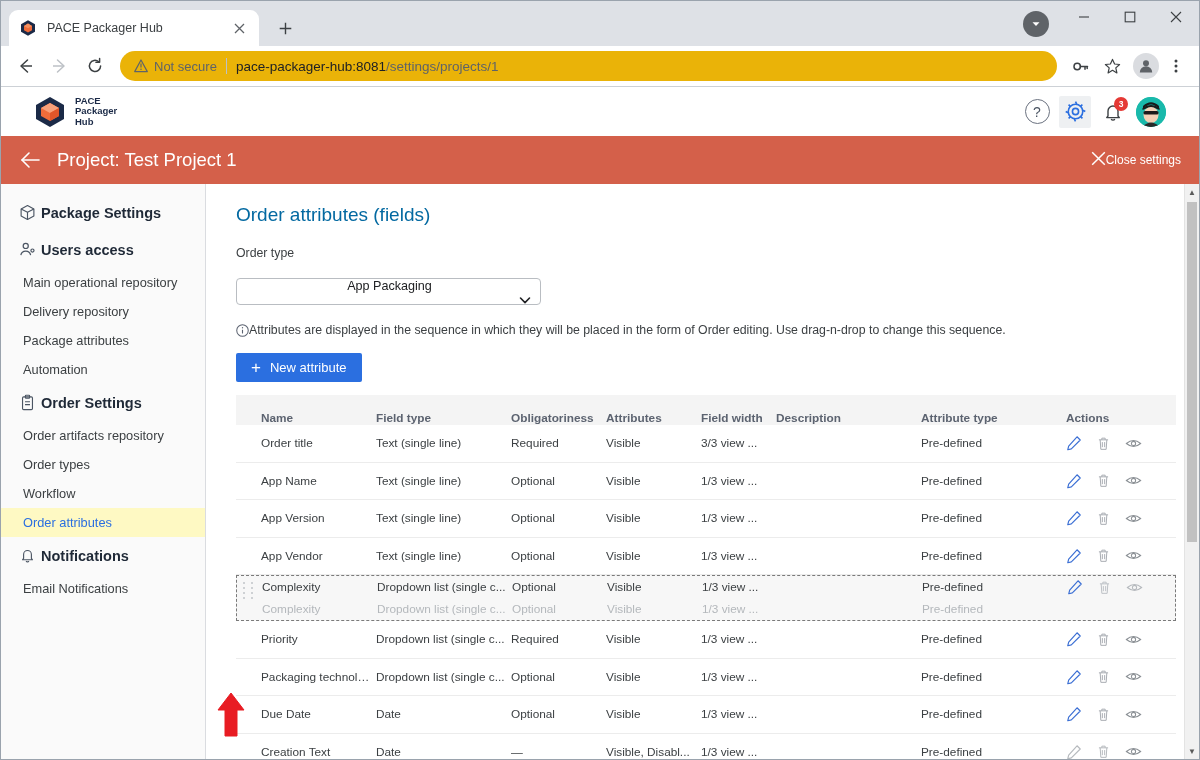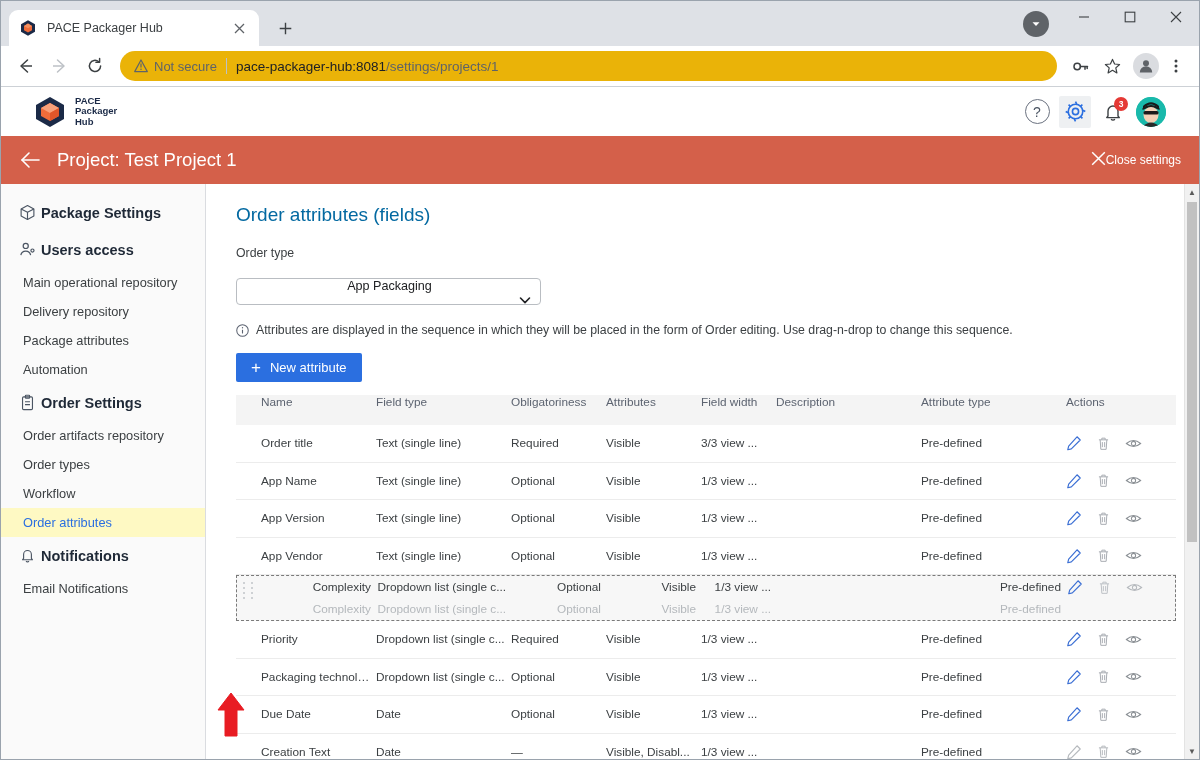--- a/index.html
+++ b/index.html
@@ -248,21 +248,21 @@
     border-radius: 4px;
     display: flex; align-items: center;
     padding: 0 8px 0 10px;
     font-size: 12.6px; color: #202124;
     background: #fff;
     margin-bottom: 18px;
     flex-direction: column;
   }
   .select-caret { margin-left: auto; color: #202124; }
   .info-line {
-    display: flex; align-items: flex-start; gap: 7px;
+    display: flex; align-items: flex-start; gap: 0;
     font-size: 12.3px; color: #3c4043;
     margin-bottom: 13px;
   }
   .info-ico { color: #5b6270; flex: 0 0 auto; margin-top: 1px; }
   .new-attr-btn {
     display: inline-flex; align-items: center;
     gap: 9px;
     height: 29px;
     background: #2b6fe0;
     color: #fff;
@@ -272,22 +272,23 @@
     margin-bottom: 13px;
   }
   .plus { font-size: 17px; font-weight: 300; line-height: 1; }
 
   
   .tbl { width: 940px; font-size: 11.8px; }
   .tbl-head {
     display: flex;
     background: #f4f4f4;
     height: 30px;
-    align-items: flex-start;
+    align-items: flex-end;
     color: #5c6370;
+    font-weight: bold;
   }
   .tbl-row {
     display: flex;
     height: 37.5px;
     align-items: center;
     border-bottom: 1px solid #ececec;
     color: #3c4043;
     position: relative;
   }
   .c-name   { width: 140px; flex: 0 0 140px; padding-left: 25px; }
@@ -302,21 +303,20 @@
   .act-ico { display: flex; align-items: center; }
   .act-edit { color: #3b6fd4; }
   .act-del  { color: #a9adb3; }
   .act-eye  { color: #8c9196; }
 
   
   .drag-wrap {
     position: relative;
     border: 1px dashed #7a7a7a;
     background: #f7f7f7;
-    text-align: right;
   }
   .drag-row {
     display: flex;
     height: 22px;
     align-items: center;
     color: #3c4043;
     position: relative;
   }
   .drag-row.ghost { color: #b4b8bc; }
   .drag-handle {

